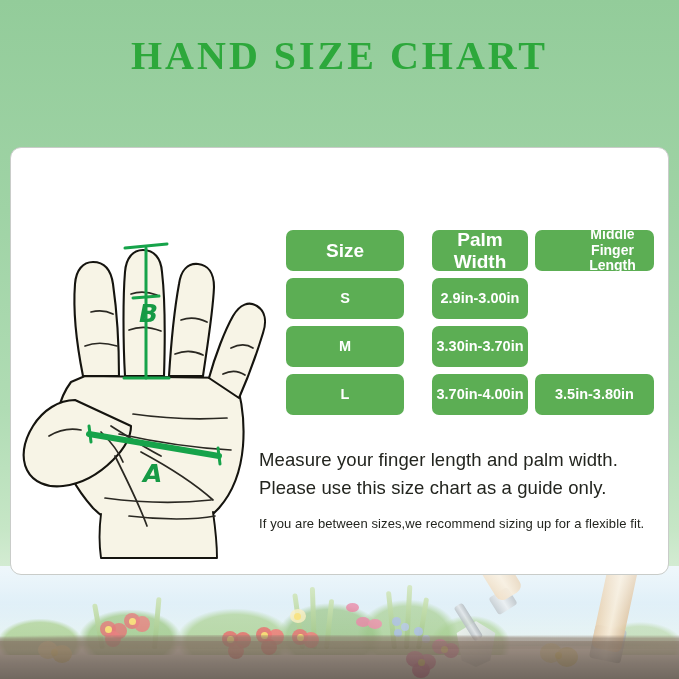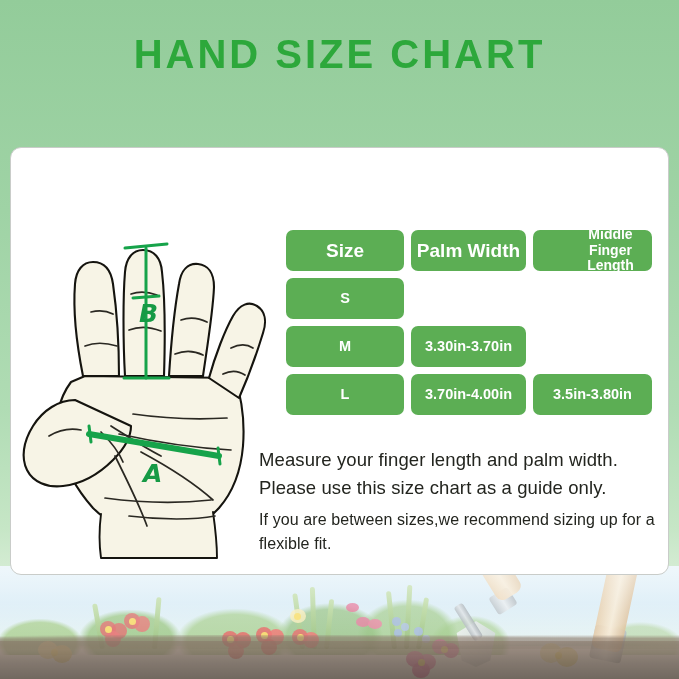--- a/index.html
+++ b/index.html
@@ -97,21 +97,21 @@
     background:linear-gradient(180deg,rgba(255,255,255,.55) 0%, rgba(255,255,255,.32) 40%, rgba(255,255,255,.12) 100%);
     pointer-events:none;
   }
 
   
   .title {
     position:absolute; left:0; top:32px; width:679px;
     text-align:center;
     font-size:40px; font-weight:bold; letter-spacing:3px;
     color:#2da83b;
-    font-family:Liberation Sans, sans-serif;
+    font-family:Liberation Serif, serif;
   }
 
   
   .card {
     position:absolute; left:10px; top:147px; width:659px; height:428px;
     background:#ffffff; border:1px solid #c9ccc9; border-radius:11px;
     overflow:hidden;
   }
 
   
@@ -121,29 +121,29 @@
   
   .table { position:absolute; left:275px; top:82px; width:370px; }
   .trow { display:flex; gap:7px; margin-bottom:7px; }
   .cell {
     background:#5cae54; border-radius:7px; color:#ffffff;
     display:flex; align-items:center; justify-content:center; text-align:center;
     height:41px; font-weight:bold; font-size:14.5px; line-height:1.12;
     padding:2px 4px;
   }
   .c1 { width:118px; }
-  .c2 { width:115px; }
+  .c2 { width:96px;margin-left:21px; }
   .c3 { width:119px; }
   .cell.hdr { font-size:19px; }
   .cell.hdr.two-line { font-size:14px;padding-left:40px; }
 
   
   .notes { position:absolute; left:248px; top:298px; width:400px; color:#23251f; }
   .note-lg { font-size:18.5px; line-height:1.52; letter-spacing:.1px; }
-  .note-sm { font-size:16px; line-height:1.47; letter-spacing:.1px; margin-top:6px; }
+  .note-sm { font-size:13px; line-height:1.47; letter-spacing:.1px; margin-top:12px; }
 </style>
 </head>
 <body>
 
 <div class="bg-green"></div>
 
 <div class="bg-garden">
   <div class="sky"></div>
 
   <div class="foliage"></div>
@@ -315,20 +315,21 @@
   <div class="table">
 
     <div class="trow">
       <div class="cell hdr c1">Size</div>
       <div class="cell hdr c2">Palm Width</div>
       <div class="cell hdr two-line c3">Middle Finger Length</div>
     </div>
 
     <div class="trow">
       <div class="cell c1">S</div>
+      <div class="cell c2">2.9in-3.00in</div>
     </div>
 
     <div class="trow">
       <div class="cell c1">M</div>
       <div class="cell c2">3.30in-3.70in</div>
     </div>
 
     <div class="trow">
       <div class="cell c1">L</div>
       <div class="cell c2">3.70in-4.00in</div>

